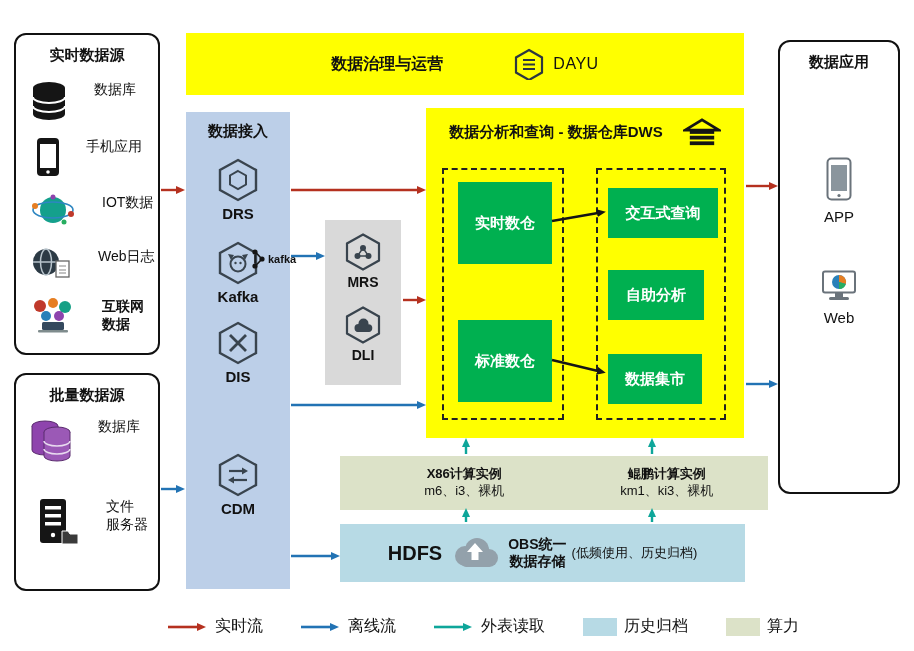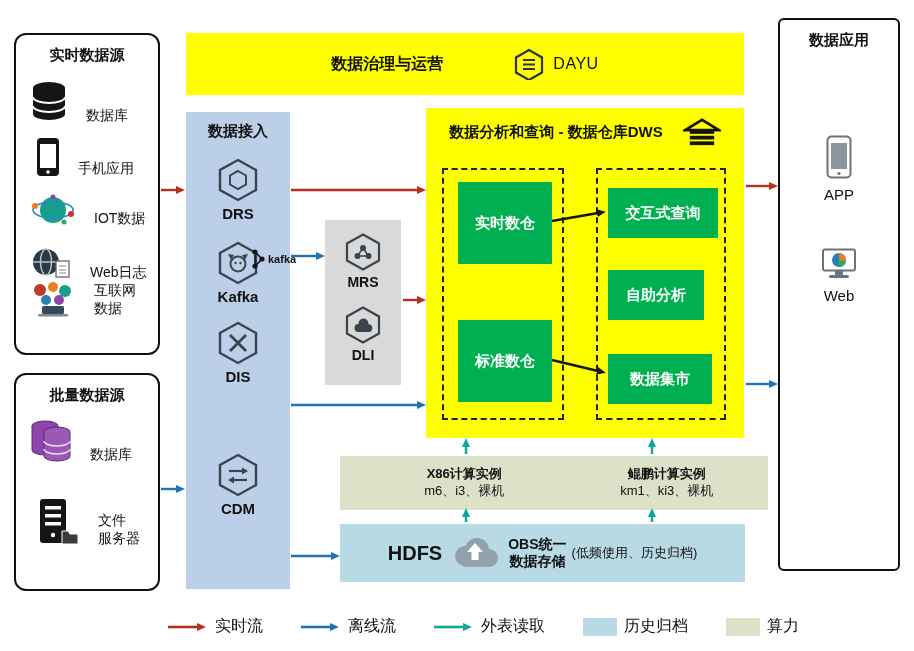--- a/index.html
+++ b/index.html
@@ -5,21 +5,21 @@
   html,body{margin:0;padding:0;background:#fff;}
   .canvas{position:relative;width:914px;height:651px;background:#fff;overflow:hidden;
           font-family:"Liberation Sans","DejaVu Sans",sans-serif;color:#111;}
   svg{display:block;}
   .arrow-layer{position:absolute;left:0;top:0;z-index:20;pointer-events:none;}
 
   
   .panel{position:absolute;border:2.5px solid #111;border-radius:12px;background:#fff;box-sizing:border-box;}
   .panel-title{position:absolute;top:11px;left:0;width:100%;text-align:center;font-weight:bold;font-size:15px;}
 
-  .flow-item{position:absolute;left:14px;display:flex;align-items:flex-end;gap:18px;}
+  .flow-item{position:absolute;left:14px;display:flex;align-items:flex-start;gap:26px;}
   .flow-label{font-size:14px;line-height:1.3;}
 
   
   .col-ingest{position:absolute;left:186px;top:112px;width:104px;height:477px;background:#BCCFE8;}
   .col-title{position:absolute;top:10px;left:0;width:100%;text-align:center;font-weight:bold;font-size:15px;}
   .svc{position:absolute;left:0;width:100%;display:flex;flex-direction:column;align-items:center;}
   .svc-label{font-weight:bold;font-size:15px;margin-top:2px;}
   .kafka-badge{position:absolute;left:64px;top:8px;display:flex;align-items:center;gap:2px;font-size:11px;font-weight:bold;}
 
   .graybox{position:absolute;left:325px;top:220px;width:76px;height:165px;background:#D9D9D9;}
@@ -144,21 +144,21 @@
         <rect x="26" y="14" width="13" height="16" fill="#fff" stroke="#666" stroke-width="1.3"></rect>
         <line x1="29" y1="19" x2="36" y2="19" stroke="#999" stroke-width="1.2"></line>
         <line x1="29" y1="23" x2="36" y2="23" stroke="#999" stroke-width="1.2"></line>
         <line x1="29" y1="26" x2="36" y2="26" stroke="#999" stroke-width="1.2"></line>
       </svg>
       <div class="flow-label">
         <span>Web日志</span><br><span></span>
       </div>
     </div>
 
-    <div class="flow-item" style="top:246px;">
+    <div class="flow-item" style="top:262px;font-weight:bold;">
       <svg width="46" height="36" viewBox="0 0 46 36">
         <circle cx="10" cy="9" r="6" fill="#C0392B"></circle>
         <circle cx="23" cy="6" r="5" fill="#E67E22"></circle>
         <circle cx="35" cy="10" r="6" fill="#16A085"></circle>
         <circle cx="16" cy="19" r="5" fill="#2980B9"></circle>
         <circle cx="29" cy="19" r="5" fill="#8E44AD"></circle>
         <rect x="12" y="25" width="22" height="8" rx="1.5" fill="#34495E"></rect>
         <rect x="8" y="33" width="30" height="2.5" rx="1" fill="#7F8C8D"></rect>
       </svg>
       <div class="flow-label">
@@ -303,21 +303,21 @@
     </div>
 
     <div class="dashed" style="left:16px;top:60px;width:122px;height:252px;">
       <div class="gbox" style="left:14px;top:12px;width:94px;height:82px;">实时数仓</div>
       <div class="gbox" style="left:14px;top:150px;width:94px;height:82px;">标准数仓</div>
     </div>
 
     <div class="dashed" style="left:170px;top:60px;width:130px;height:252px;">
       <div class="gbox" style="left:10px;top:18px;width:110px;height:50px;">交互式查询</div>
       <div class="gbox" style="left:10px;top:100px;width:96px;height:50px;">自助分析</div>
-      <div class="gbox" style="left:10px;top:184px;width:104px;height:50px;">数据集市</div>
+      <div class="gbox" style="left:10px;top:184px;width:94px;height:50px;">数据集市</div>
     </div>
   </div>
 
   <div class="computebar">
     <div class="compute-half">
       <span class="t">X86计算实例</span>
       <span>m6、i3、裸机</span>
     </div>
     <div class="compute-half">
       <span class="t">鲲鹏计算实例</span>
@@ -335,21 +335,21 @@
         <rect x="14" y="22" width="32" height="11" rx="5"></rect>
       </g>
       <polygon points="28,9 36,18 31.5,18 31.5,26 24.5,26 24.5,18 20,18" fill="#fff"></polygon>
     </svg>
     <span class="obs-text">
       <span>OBS统一</span><br><span>数据存储</span>
     </span>
     <span class="storage-note">(低频使用、历史归档)</span>
   </div>
 
-  <div class="panel" style="left:778px;top:18px;width:122px;height:553px;border-radius:6px;">
+  <div class="panel" style="left:778px;top:40px;width:122px;height:454px;">
     <div class="panel-title">数据应用</div>
 
     <div class="apps-item" style="top:115px;">
       <svg width="26" height="44" viewBox="0 0 26 44">
         <rect x="1.5" y="1.5" width="23" height="41" rx="4" fill="#fff" stroke="#6A737B" stroke-width="2"></rect>
         <rect x="5" y="8" width="16" height="26" fill="#8A959D"></rect>
         <circle cx="13" cy="38.5" r="1.6" fill="#6A737B"></circle>
       </svg>
       <span class="flow-label">APP</span>
     </div>

